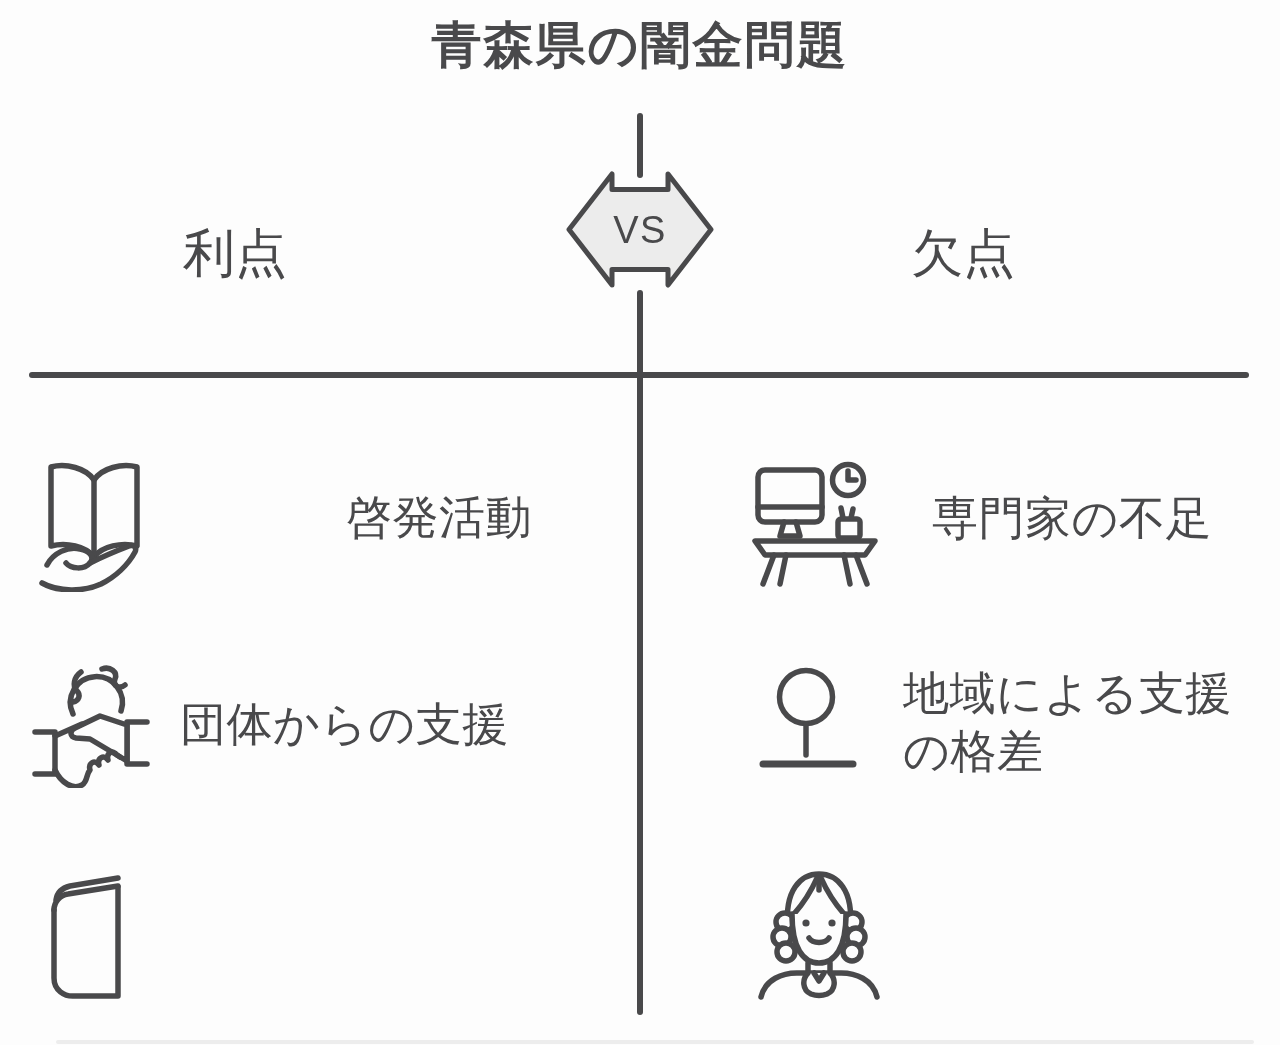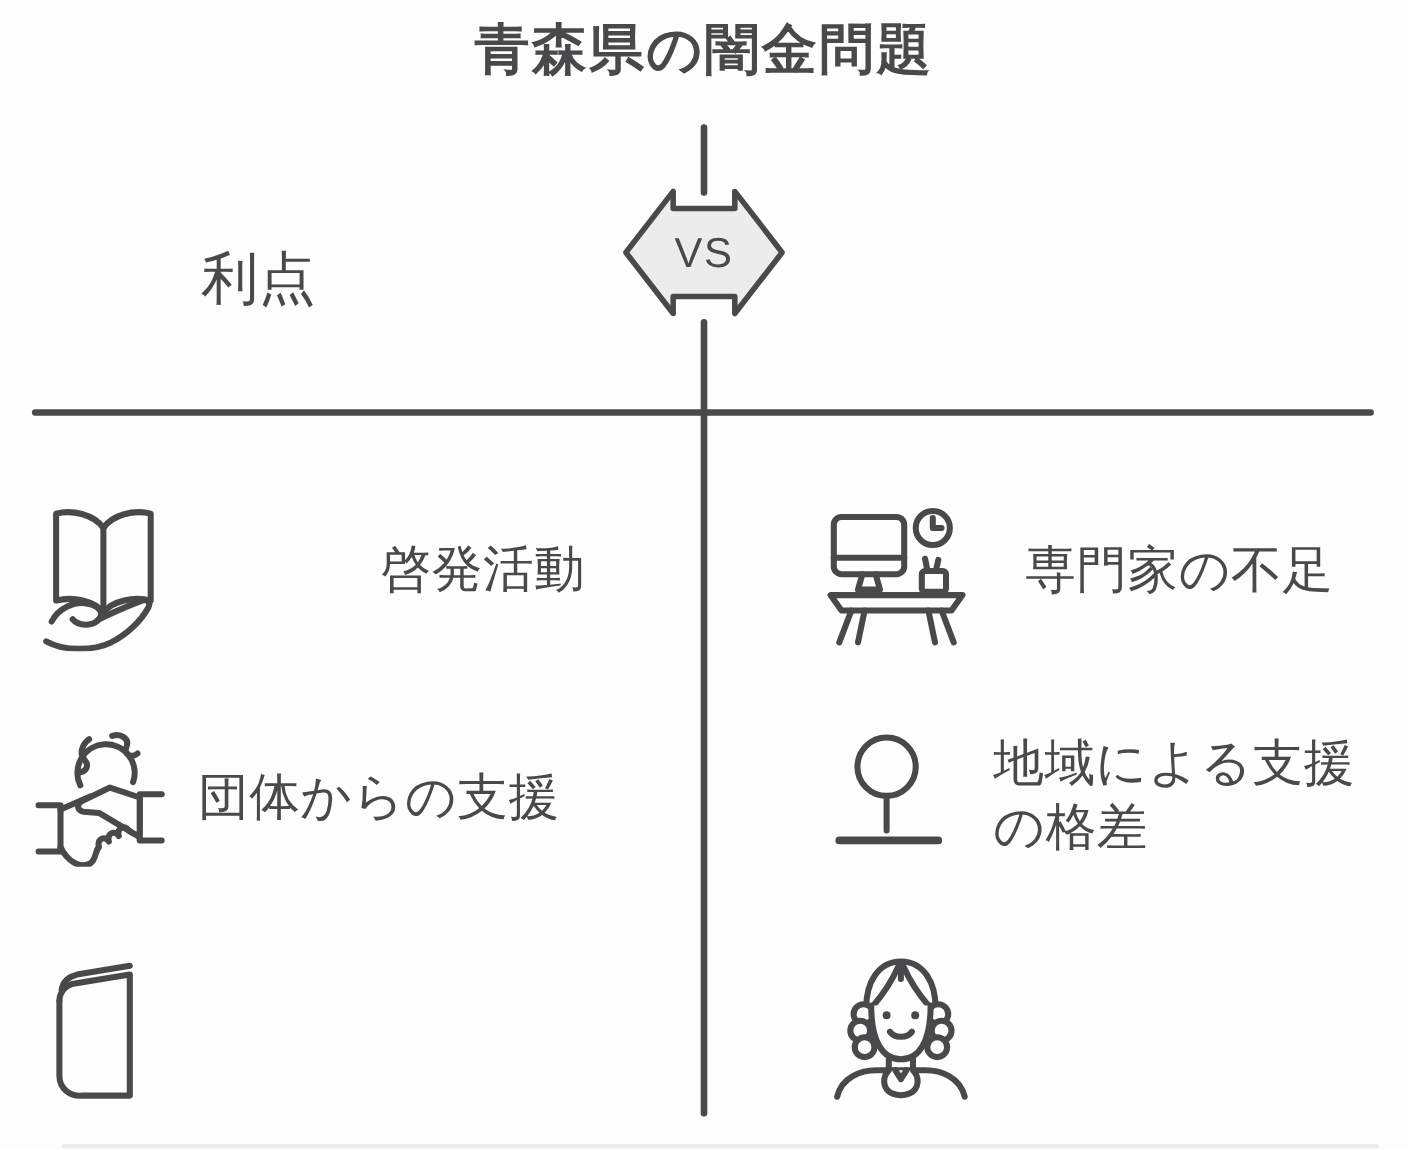--- a/index.html
+++ b/index.html
@@ -51,20 +51,21 @@
 <div class="canvas">
 
   <div class="title">青森県の闇金問題</div>
 
   <div class="vline top"></div>
   <div class="vline bottom"></div>
   <div class="hline"></div>
   <div class="faint"></div>
 
   <div class="heading left">利点</div>
+  <div class="heading right">欠点</div>
 
   <svg class="vs-svg" width="148" height="117" viewBox="0 0 148 117">
     <polygon class="vs-arrow" points="3,58.5 46,3 46,18.5 102,18.5 102,3 145,58.5 102,114 102,98.5 46,98.5 46,114"></polygon>
     <text class="vs-text" x="74" y="72" text-anchor="middle">VS</text>
   </svg>
 
   <svg class="item-icon" style="left:38px; top:452px;" width="112" height="140" viewBox="0 0 112 140">
     <path class="s" d="M56,28 C48,16 28,11 13,15 L13,94 C28,90 48,94 56,105 C64,94 84,90 99,94 L99,15 C84,11 64,16 56,28 Z"></path>
     <line class="s" x1="56" y1="28" x2="56" y2="105"></line>
     <path class="s" d="M9,113 C15,101 30,94 42,97 C52,99 57,105 52,111 C46,118 33,117 28,111"></path>

